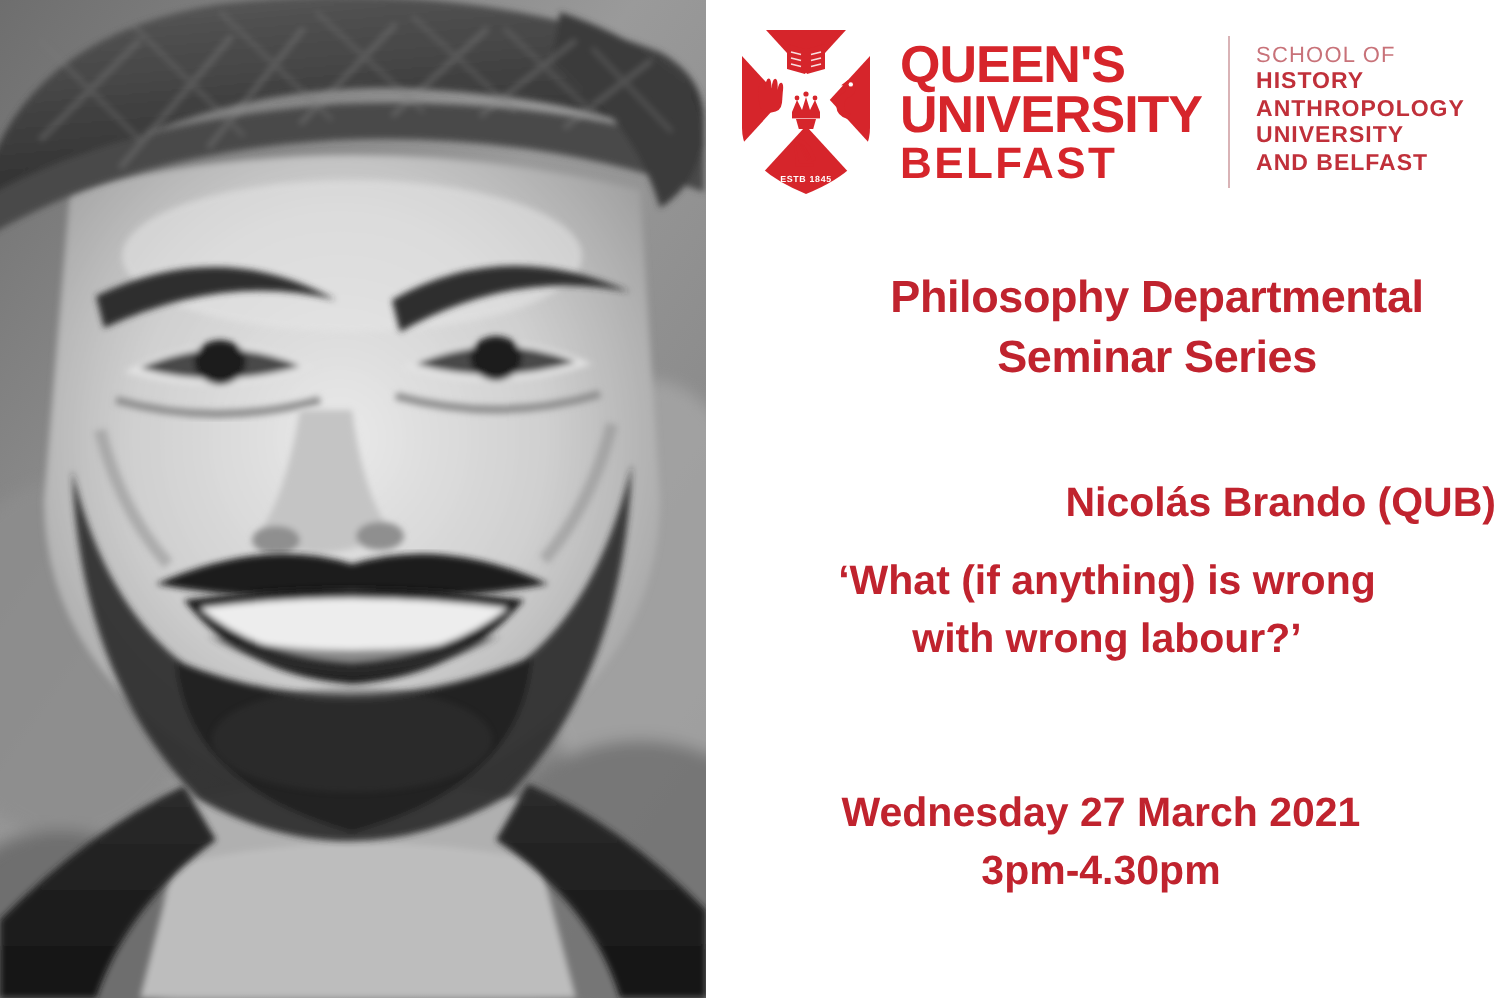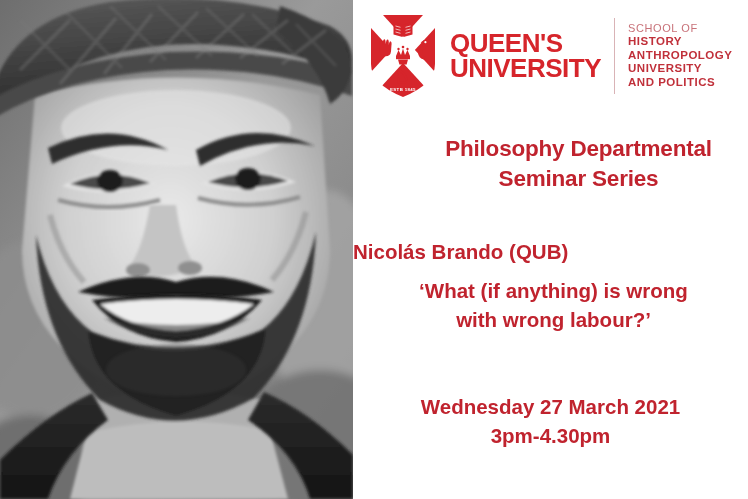--- a/index.html
+++ b/index.html
@@ -125,21 +125,21 @@
     line-height: 1.34;
     letter-spacing: -0.2px;
     padding-left: 28px;
   }
 
   .speaker {
     position: absolute;
     left: 0;
     top: 238px;
     width: 395px;
-    text-align: left;
+    text-align: right;
     color: #C0232E;
     font-size: 20.5px;
     font-weight: bold;
     line-height: 1.34;
   }
 
   .talk-title {
     position: absolute;
     left: 3px;
     top: 277px;
@@ -339,30 +339,31 @@
             <path d="M31.2 59.6 L35.6 68.4 M32.4 59.9 L36.4 67.6 M33.6 60.6 L37 66.8"></path>
           </g>
         </g>
 
         <text x="35" y="79" text-anchor="middle" font-family="'Liberation Sans', sans-serif" font-size="4.4" font-weight="bold" letter-spacing="0.35" fill="#ffffff">ESTB 1845</text>
       </svg>
 
       <div class="wordmark">
         <div class="wordmark-line">QUEEN'S</div>
         <div class="wordmark-line">UNIVERSITY</div>
+        <div class="wordmark-line belfast">BELFAST</div>
       </div>
 
       <div class="logo-divider"></div>
 
       <div class="school-block">
         <div class="school-of">SCHOOL OF</div>
         <div class="school-name">HISTORY</div>
         <div class="school-name">ANTHROPOLOGY</div>
         <div class="school-name">UNIVERSITY</div>
-        <div class="school-name">AND POLITICS</div>
+        <div class="school-name">AND BELFAST</div>
       </div>
     </div>
 
     <div class="headline">
       <span class="tline">Philosophy Departmental</span>
       <span class="tline">Seminar Series</span>
     </div>
 
     <div class="speaker">
       <span class="tline">Nicolás Brando (QUB)</span>

